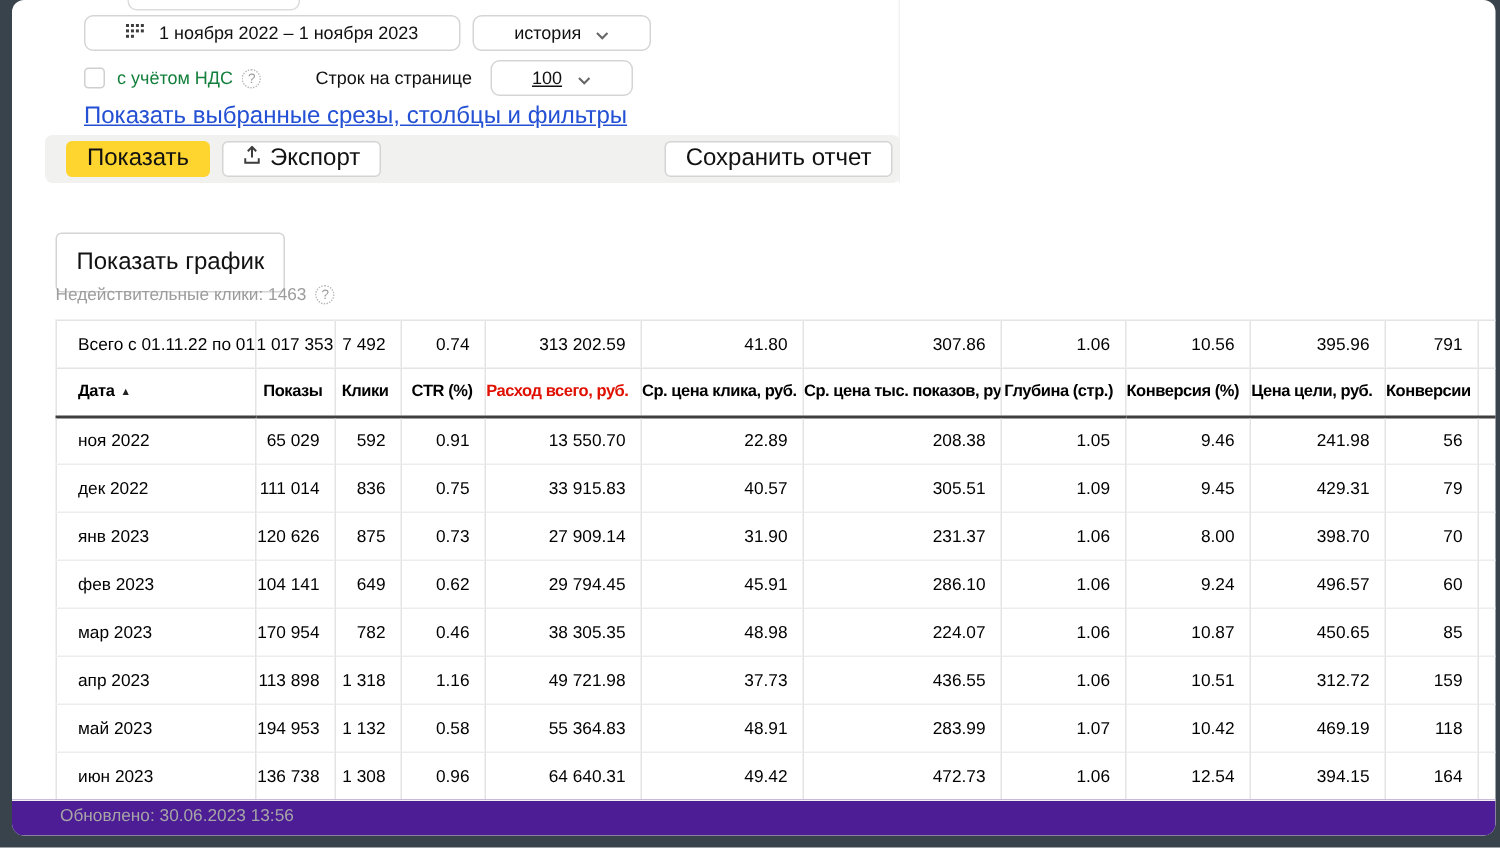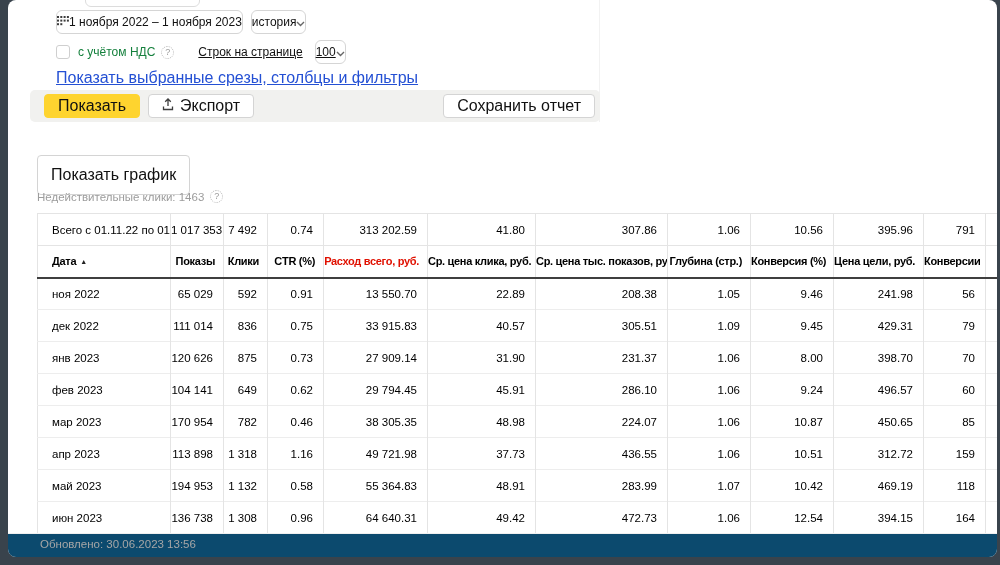--- a/index.html
+++ b/index.html
@@ -17,36 +17,36 @@
   .filter-panel {
     position:absolute; left:22px; top:0; width:570px; height:122px;
     background:#fff; border-right:1px solid #f2f2f2;
   }
   .partial-top {
     position:absolute; left:55px; top:-4px; width:115px; height:11px;
     background:#fff; border:1px solid #dcdcdc; border-radius:0 0 6px 6px;
   }
   .row-date { position:absolute; left:26px; top:10px; display:flex; align-items:center; gap:8px; }
   .ctrl-btn {
-    display:inline-flex; align-items:center; gap:0; height:24px;
-    padding:0 0; background:#fff; border:1px solid #d5d5d5; border-radius:6px;
+    display:inline-flex; align-items:center; gap:10px; height:24px;
+    padding:0 27px; background:#fff; border:1px solid #d5d5d5; border-radius:6px;
     font-size:12px; color:#111; cursor:pointer; white-space:nowrap;
   }
   .row-opts { position:absolute; left:26px; top:40px; display:flex; align-items:center; }
   .checkbox {
     width:14px; height:14px; background:#fff; border:1px solid #cfcfcf;
     border-radius:3px; display:inline-block;
   }
   .opt-label { font-size:12px; color:#15803d; margin-left:8px; white-space:nowrap; }
   .help-icon {
     width:13px; height:13px; margin-left:6px; border:1px dotted #b5b5b5;
     border-radius:50%; color:#9a9a9a; font-size:9px; line-height:11px;
     display:inline-flex; align-items:center; justify-content:center; cursor:pointer;
   }
-  .rows-label { font-size:12px; color:#111; margin-left:24px; white-space:nowrap;text-decoration:underline; }
+  .rows-label { font-size:12px; color:#111; margin-left:36px; white-space:nowrap; }
   .select-ctrl { margin-left:12px;text-decoration:underline; }
   .row-link { position:absolute; left:26px; top:69px; }
   .pseudo-link { font-size:16px; color:#2450d4; text-decoration:underline; cursor:pointer; white-space:nowrap; }
   .action-bar {
     position:absolute; left:0; top:90px; width:570px; height:32px;
     background:#f1f1ef; border-radius:5px;
     display:flex; align-items:center; padding:0 5px 0 14px; gap:8px;
   }
   .btn {
     display:inline-flex; align-items:center; gap:6px; height:24px; padding:0 13px;
@@ -78,21 +78,21 @@
   .num { text-align:right; padding-right:10px; }
   tr.totals-row td { border-bottom:1px solid #e4e4e4; }
   tr.header-row th { border-bottom:2px solid #3f3f3f; font-weight:700; font-size:11px; letter-spacing:-0.3px; }
   tr.header-row th.num { padding-right:8px; cursor:pointer; }
   tr.header-row th.red { color:#e01000; }
   tbody tr + tr td { border-top:1px solid #ededed; }
   .sort-arrow { font-size:7px; color:#222; margin-left:4px; vertical-align:1px; }
   
   .page-footer {
     position:absolute; left:0; top:533px; width:989px; height:24px;
-    background:#0c4a6e; border-top:1px solid #f0f0f0;
+    background:#4c1d95; border-top:1px solid #f0f0f0;
   }
   .updated-text { position:absolute; left:32px; top:4px; font-size:11.5px; color:#a6a6a6; }
 </style>
 </head>
 <body>
 
 <div class="window">
 
   <div class="filter-panel">
     <div class="partial-top"></div>

